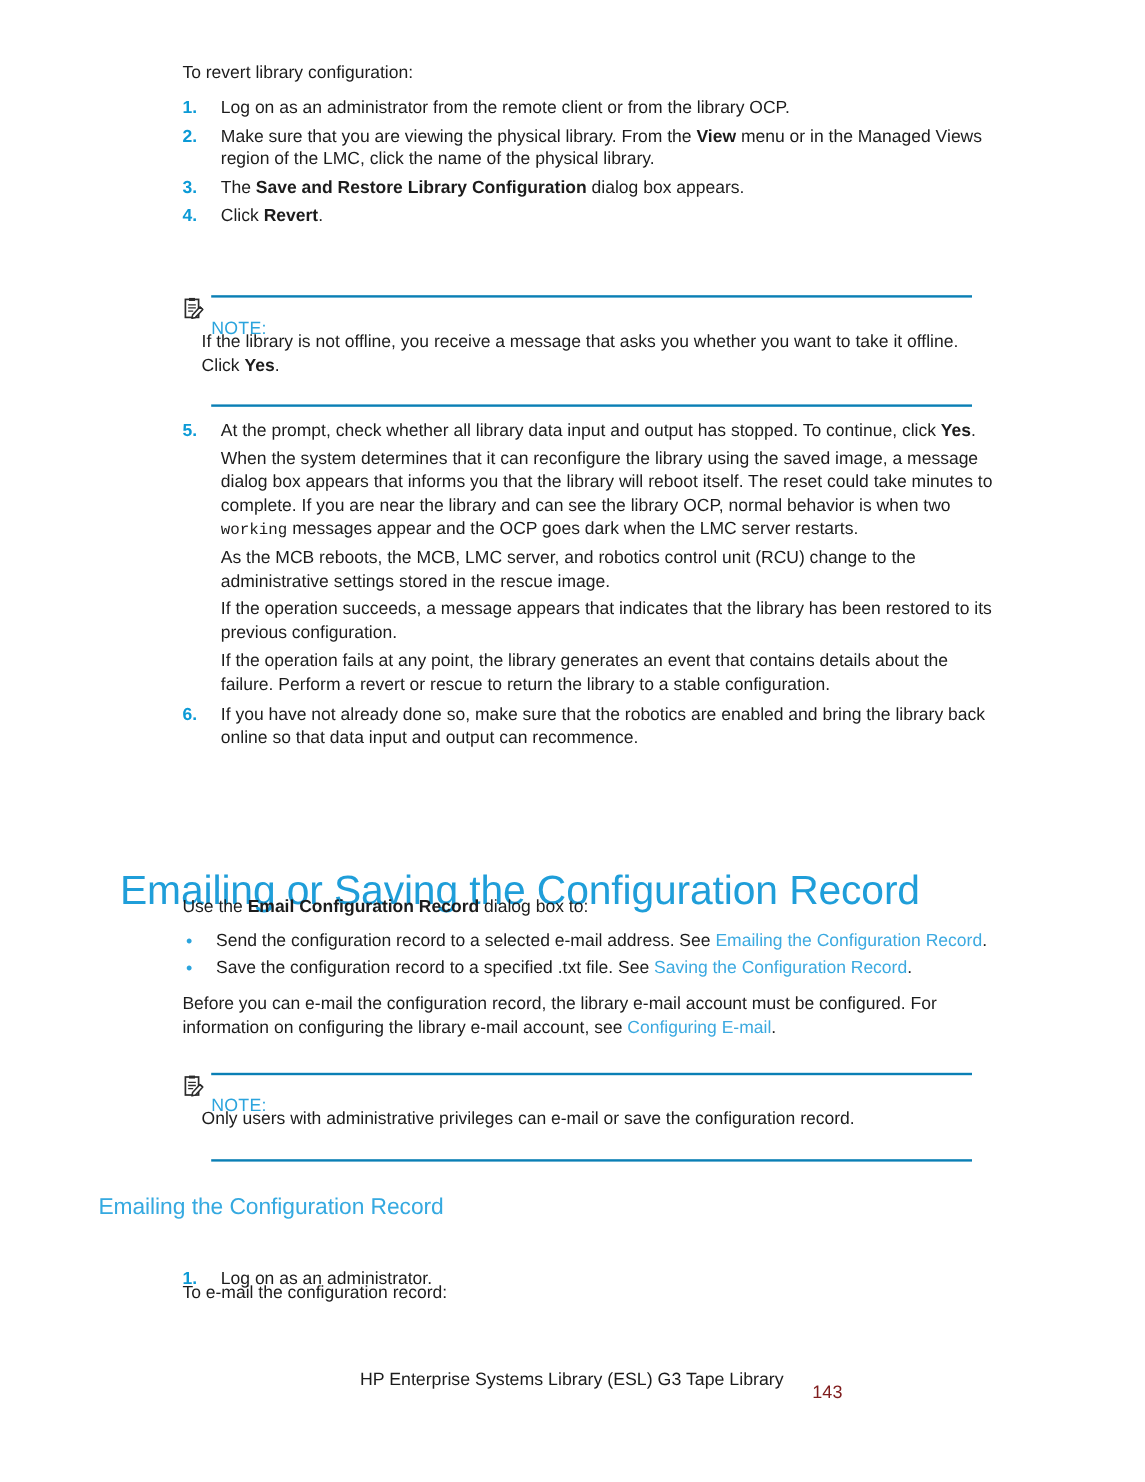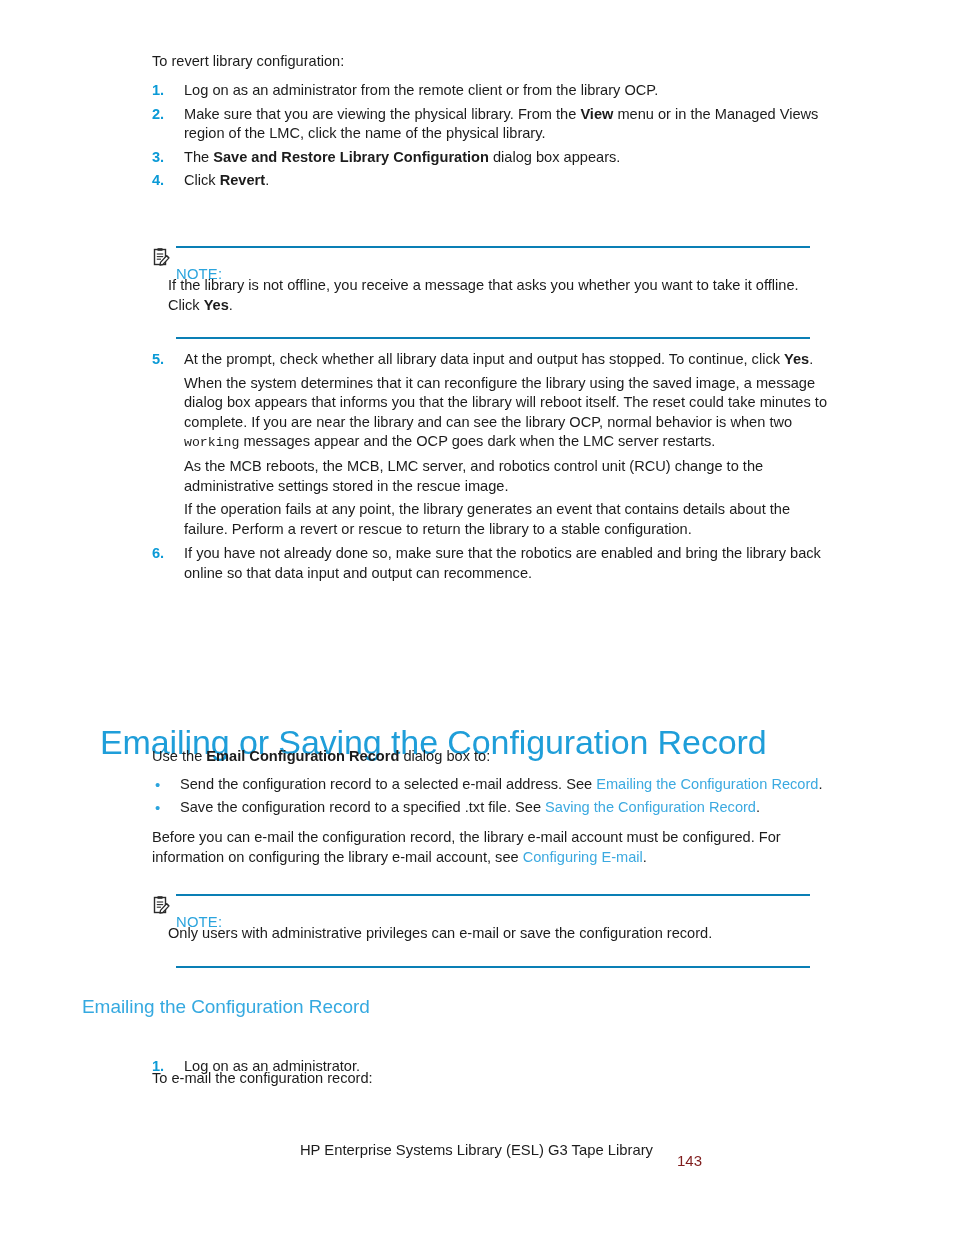--- a/index.html
+++ b/index.html
@@ -251,20 +251,21 @@
   </div>
 
   <div class="olist" style="top:350px;">
 
     <div class="oitem">
       <div class="onum">5.</div>
       <div class="obody body-text">
         <p><span>At the prompt, check whether all library data input and output has stopped. To continue, click </span><b>Yes</b><span>.</span></p>
         <p><span>When the system determines that it can reconfigure the library using the saved image, a message dialog box appears that informs you that the library will reboot itself. The reset could take minutes to complete. If you are near the library and can see the library OCP, normal behavior is when two </span><span class="mono">working</span><span> messages appear and the OCP goes dark when the LMC server restarts.</span></p>
         <p>As the MCB reboots, the MCB, LMC server, and robotics control unit (RCU) change to the administrative settings stored in the rescue image.</p>
+        <p>If the operation succeeds, a message appears that indicates that the library has been restored to its previous configuration.</p>
         <p>If the operation fails at any point, the library generates an event that contains details about the failure. Perform a revert or rescue to return the library to a stable configuration.</p>
       </div>
     </div>
 
     <div class="oitem" style="margin-top:5px;">
       <div class="onum">6.</div>
       <div class="obody body-text">
         <p>If you have not already done so, make sure that the robotics are enabled and bring the library back online so that data input and output can recommence.</p>
       </div>
     </div>

